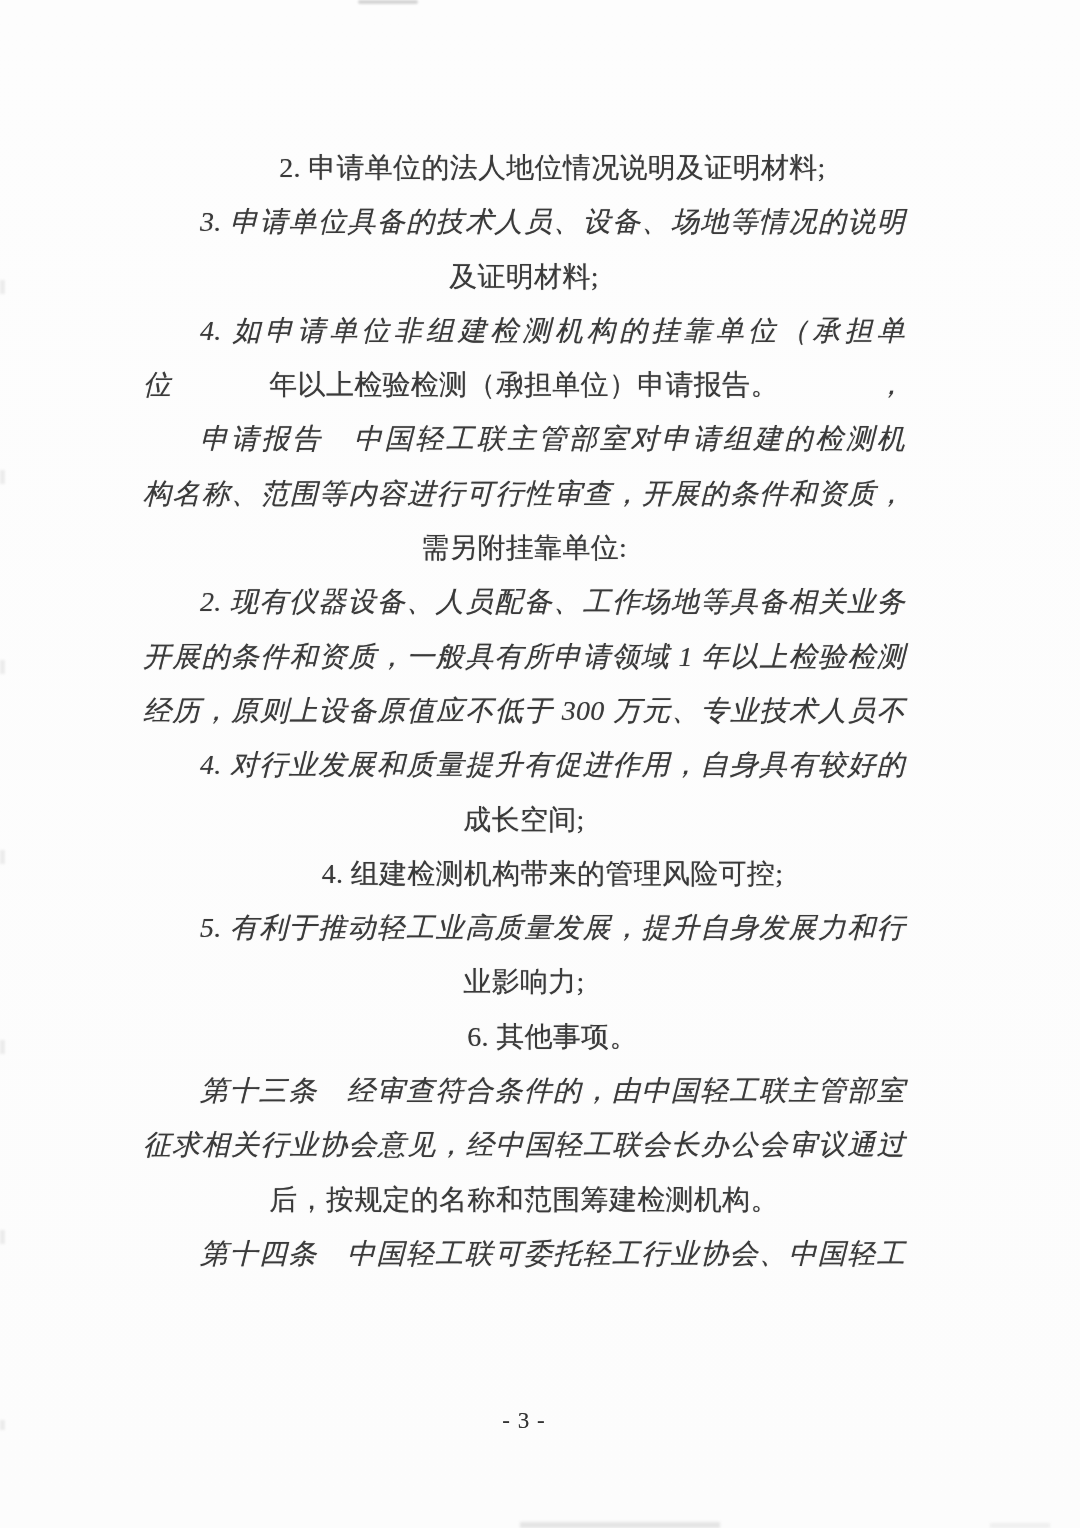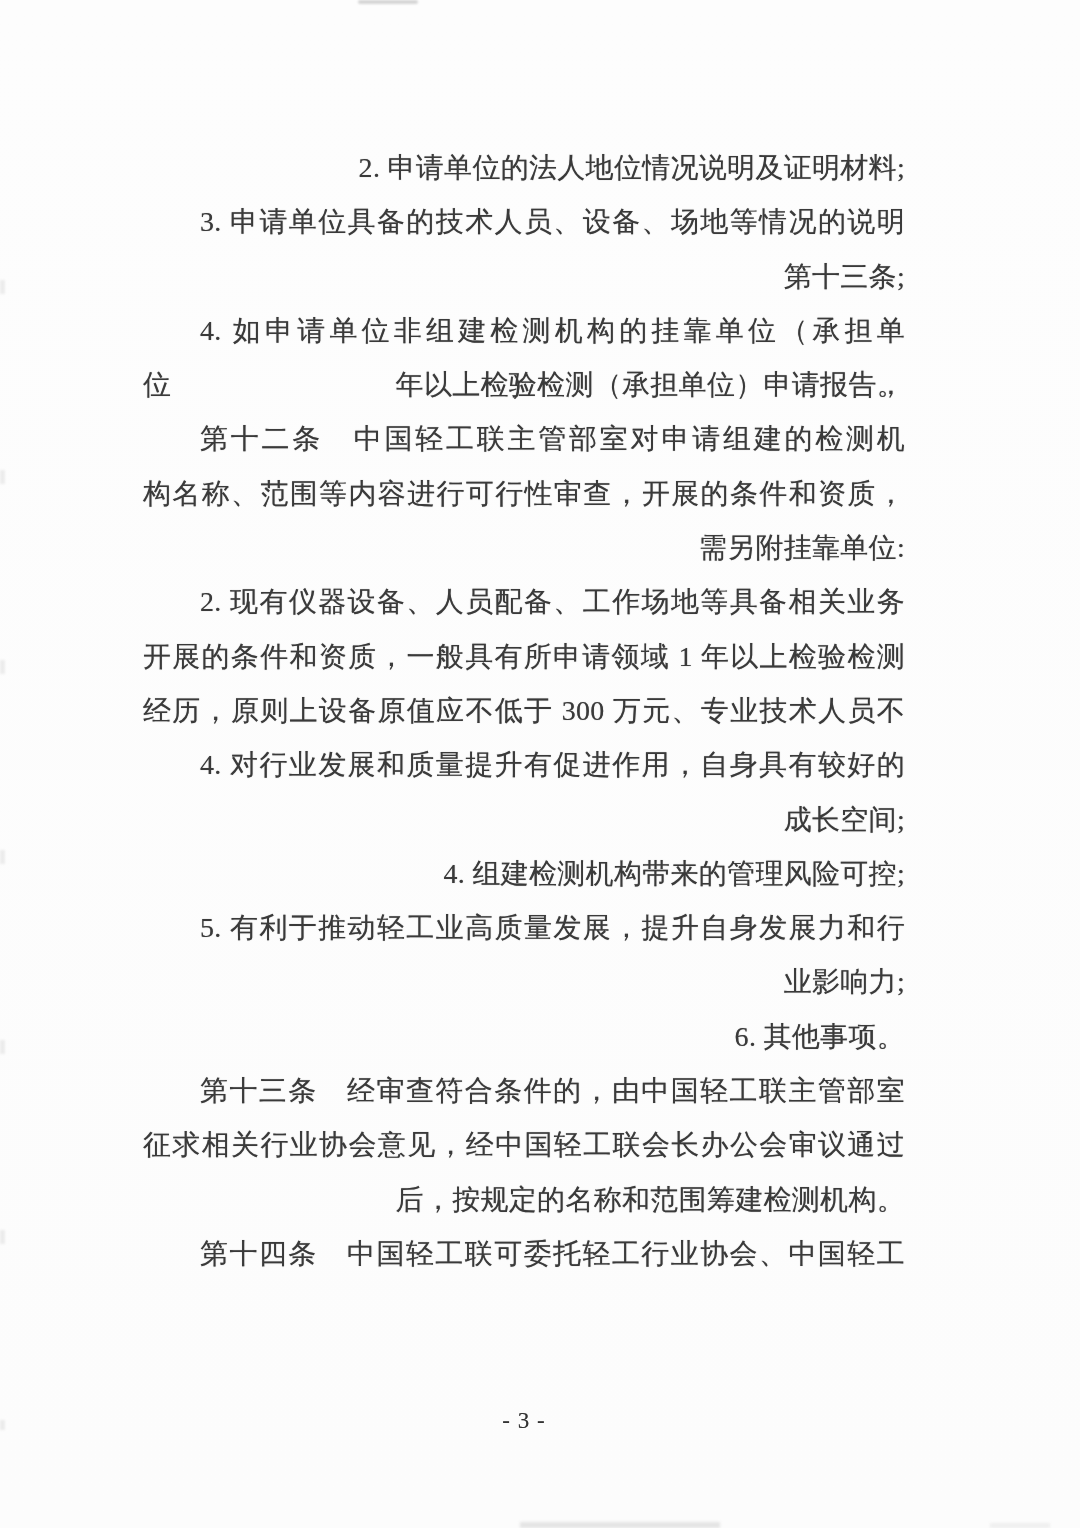--- a/index.html
+++ b/index.html
@@ -27,30 +27,31 @@
     width: 762px;
   }
   .line {
     height: 54.3px;
     line-height: 54.3px;
     font-size: 28px;
     color: #3a3a3a;
     text-shadow: 0 0 0.8px rgba(70, 70, 70, 0.65);
     letter-spacing: 0.3px;
     white-space: nowrap;
-    text-align: right;
+    text-align: center;
   }
   .line.indent {
     text-indent: 57px;
   }
   .line.stretch {
     white-space: normal;
     text-align: justify;
     text-align-last: justify;
     text-justify: inter-character;
+    font-style: italic;
   }
   
   .page-num {
     position: absolute;
     left: 143px;
     top: 1408px;
     width: 762px;
     text-align: center;
     font-size: 23px;
     color: #333333;
@@ -89,24 +90,24 @@
   }
 </style>
 </head>
 <body>
 
 <div class="page">
 
   <div class="doc-body" id="doc-body">
       <div class="line indent">2. 申请单位的法人地位情况说明及证明材料;</div>
       <div class="line indent stretch">3. 申请单位具备的技术人员、设备、场地等情况的说明</div>
-      <div class="line">第十三条;</div>
+      <div class="line">及证明材料;</div>
       <div class="line indent stretch">4. 如申请单位非组建检测机构的挂靠单位（承担单位），</div>
       <div class="line">年以上检验检测（承担单位）申请报告。</div>
-      <div class="line indent stretch">第十二条　中国轻工联主管部室对申请组建的检测机</div>
+      <div class="line indent stretch">申请报告　中国轻工联主管部室对申请组建的检测机</div>
       <div class="line stretch">构名称、范围等内容进行可行性审查，开展的条件和资质，</div>
       <div class="line">需另附挂靠单位:</div>
       <div class="line indent stretch">2. 现有仪器设备、人员配备、工作场地等具备相关业务</div>
       <div class="line stretch">开展的条件和资质，一般具有所申请领域 1 年以上检验检测</div>
       <div class="line stretch">经历，原则上设备原值应不低于 300 万元、专业技术人员不</div>
       <div class="line indent stretch">4. 对行业发展和质量提升有促进作用，自身具有较好的</div>
       <div class="line">成长空间;</div>
       <div class="line indent">4. 组建检测机构带来的管理风险可控;</div>
       <div class="line indent stretch">5. 有利于推动轻工业高质量发展，提升自身发展力和行</div>
       <div class="line">业影响力;</div>

